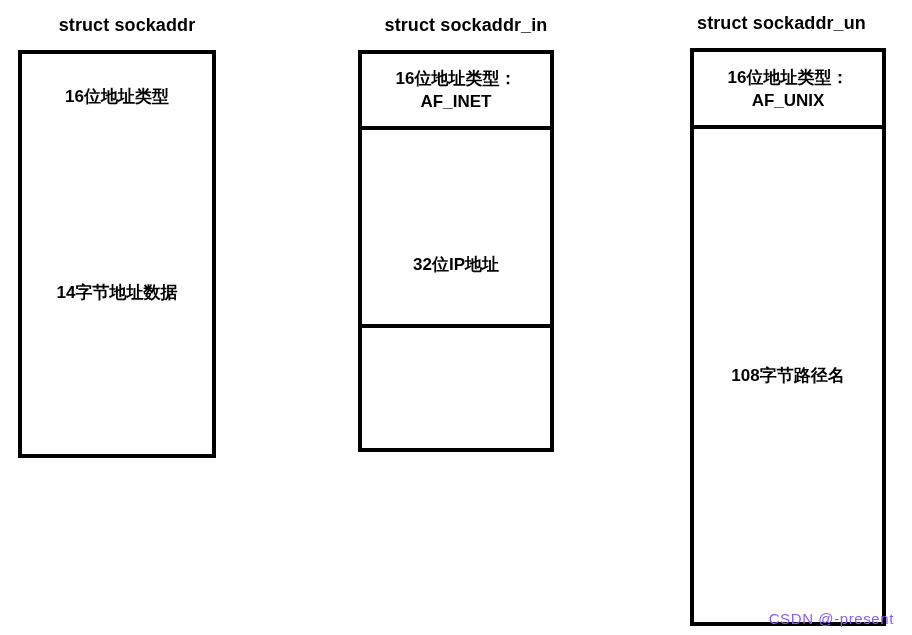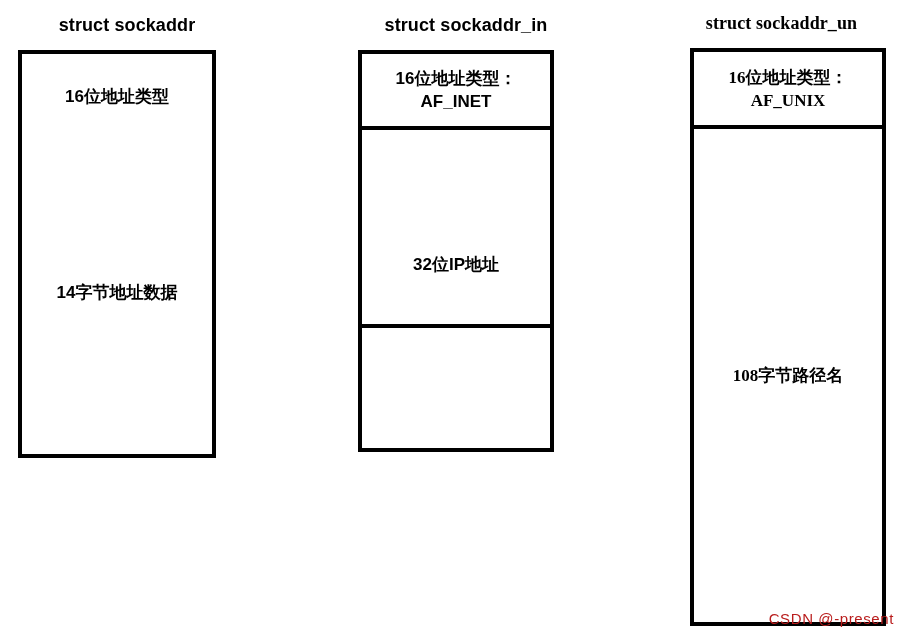--- a/index.html
+++ b/index.html
@@ -101,36 +101,35 @@
     top: 36px;
     width: 196px;
     height: 402px;
   }
 
   #struct-sockaddr-un {
     left: 690px;
     top: 12px;
     width: 163px;
     height: 614px;
-    font-family: Liberation Serif, serif;
   }
   #struct-sockaddr-un .struct-box {
     left: 0;
     top: 36px;
     width: 196px;
     height: 578px;
   }
 
   
   .watermark {
     position: absolute;
     right: 18px;
     bottom: 8px;
     font-size: 15px;
-    color: #b91c1c;
+    color: #8b5cf6;
     letter-spacing: 0.6px;
     white-space: nowrap;
     font-family: "Liberation Sans", "DejaVu Sans", sans-serif;
   }
 </style>
 </head>
 <body>
 
 <div class="canvas">
 

